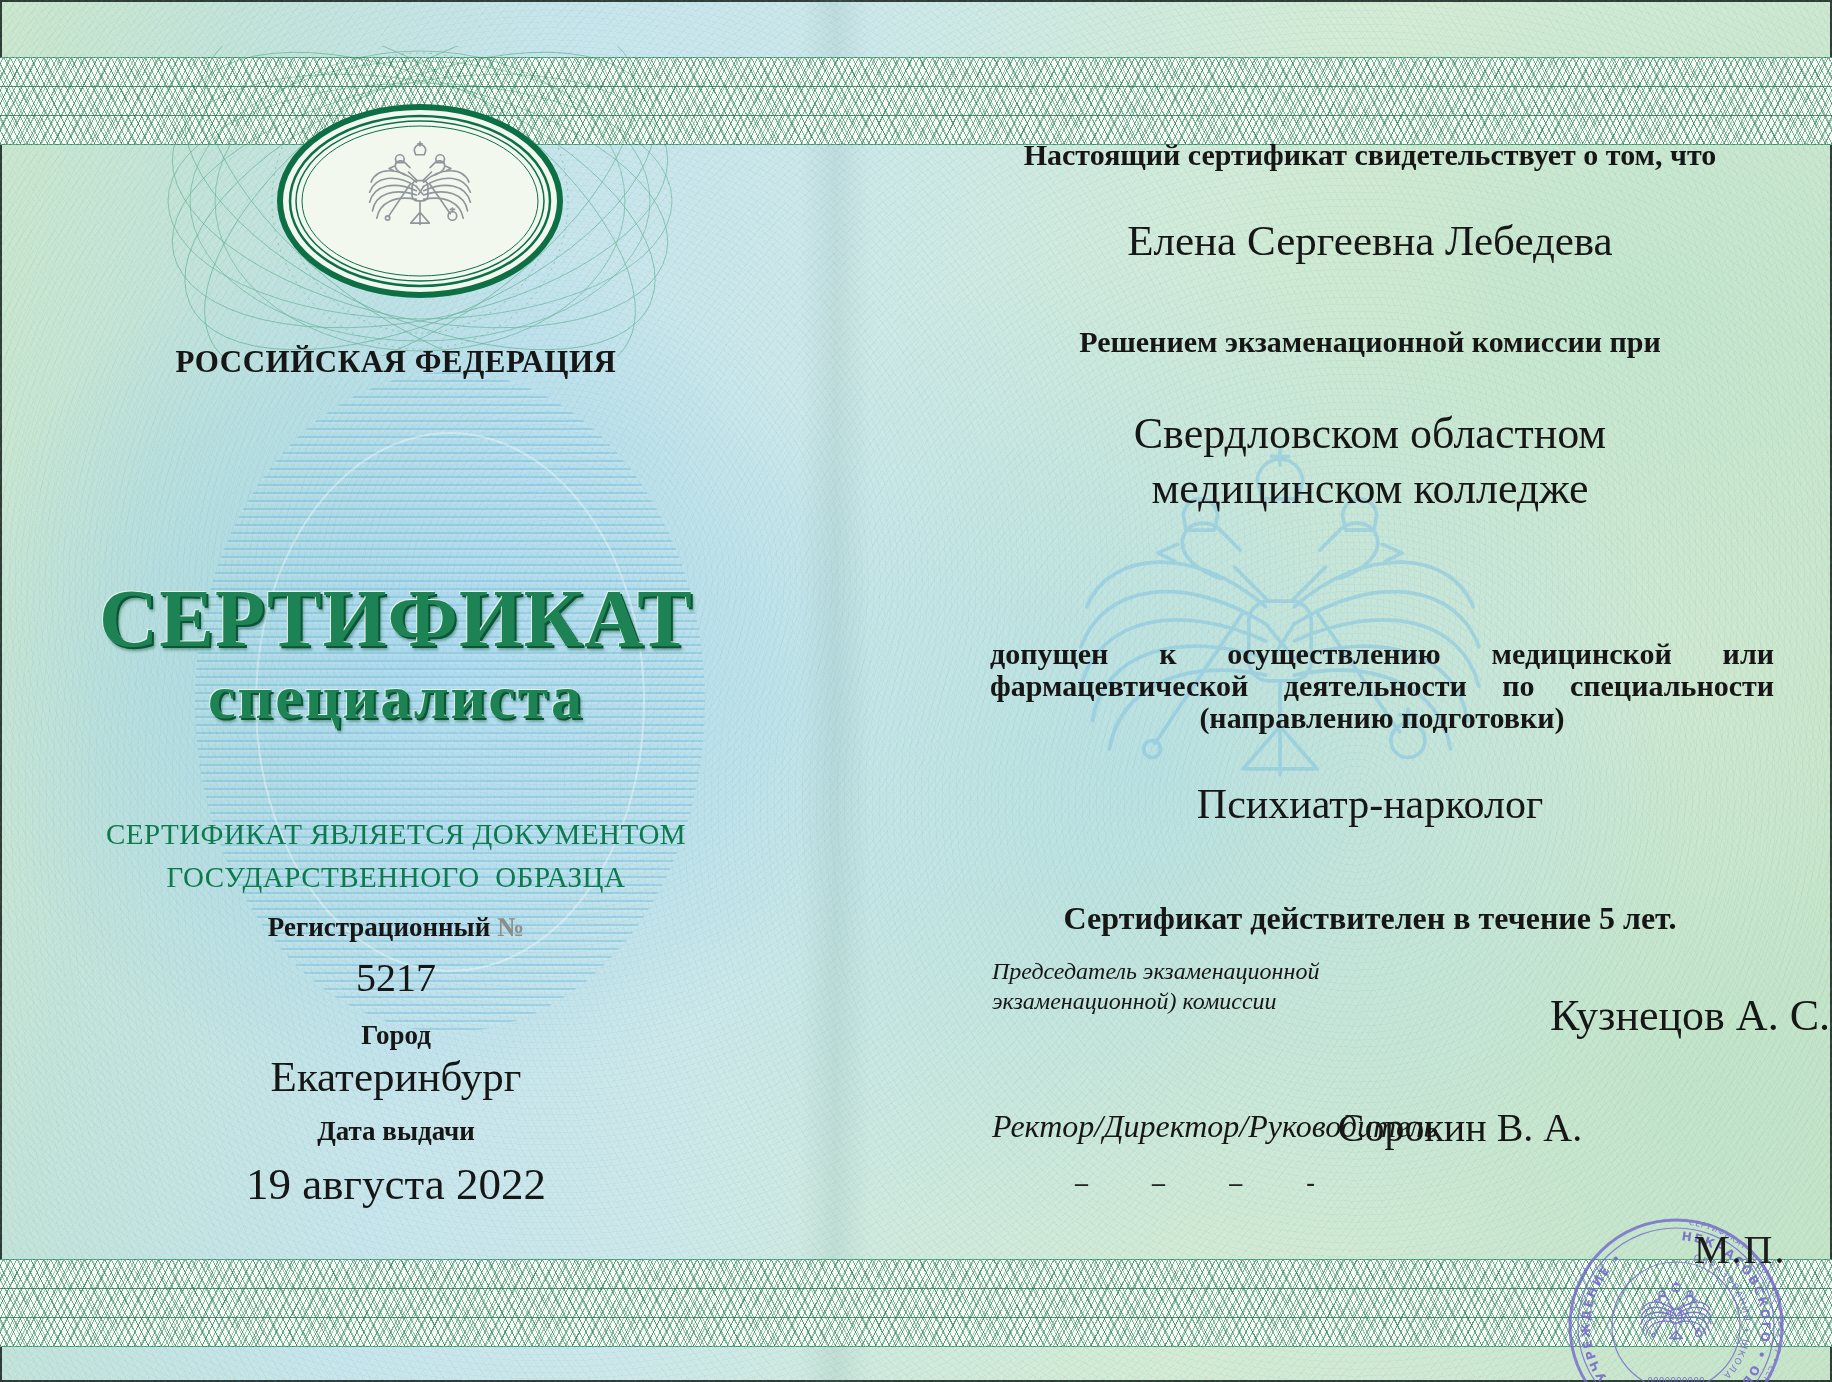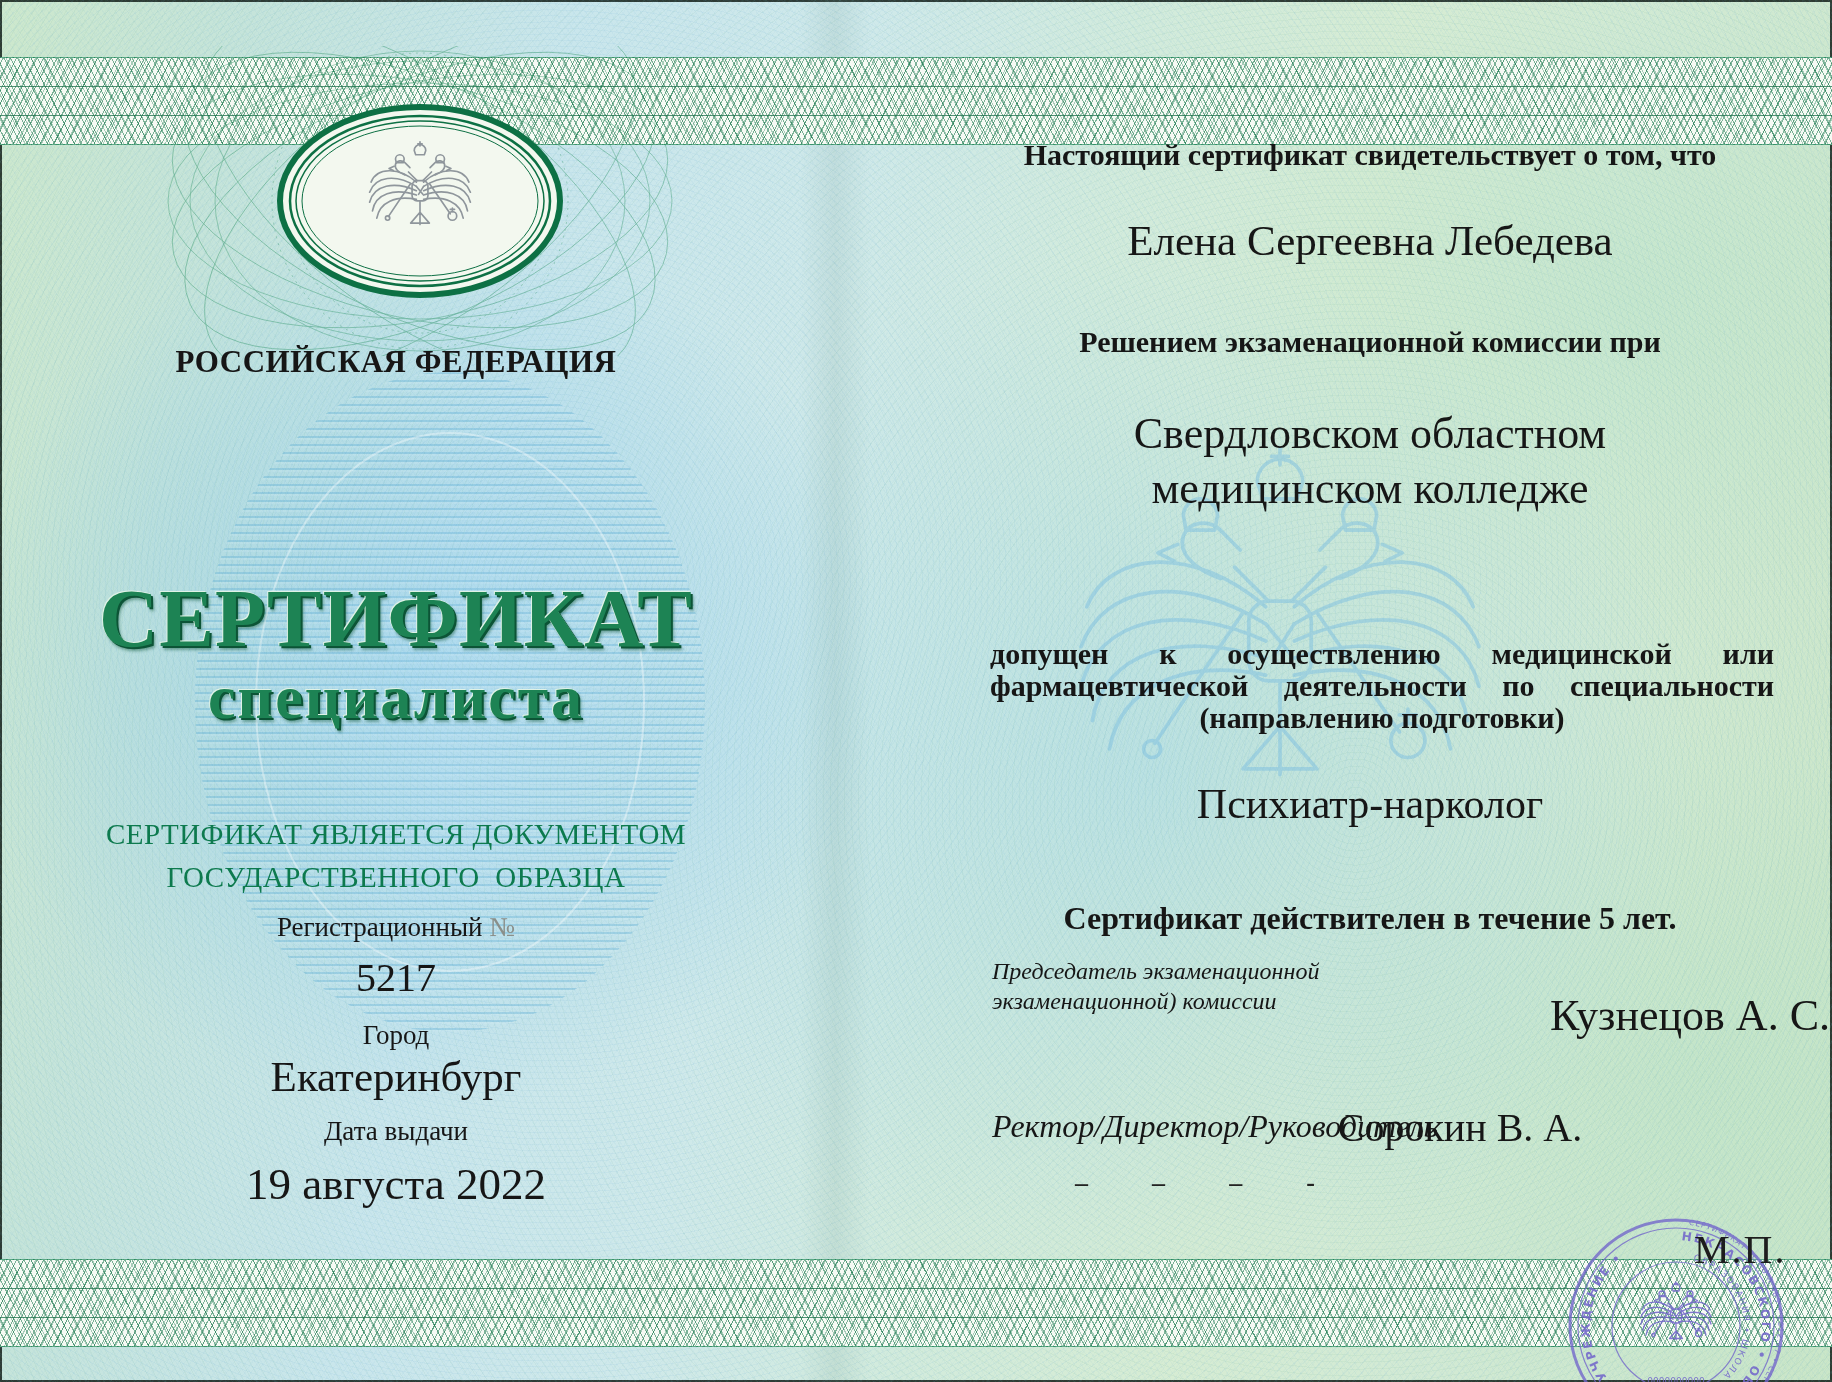--- a/index.html
+++ b/index.html
@@ -61,21 +61,21 @@
   .rcol{position:absolute;left:950px;top:0;width:840px;text-align:center;}
   .abs{position:absolute;left:0;right:0;}
 
   .country{top:344px;font-size:31px;font-weight:700;letter-spacing:.5px;}
   .cert-title{top:572px;font-size:82px;font-weight:700;color:#1d8354;letter-spacing:1px;
      text-shadow:-1px -1px 0 #dff2e6, 2px 2px 0 #0c5436, 3px 4px 3px rgba(12,84,54,.45);}
   .cert-sub{top:662px;font-size:62px;font-weight:700;color:#1d8354;letter-spacing:2px;
      text-shadow:-1px -1px 0 #dff2e6, 2px 2px 0 #0c5436, 3px 4px 3px rgba(12,84,54,.45);}
   .doc-state{color:#0d7a4e;font-size:29px;letter-spacing:.5px;}
   .doc1{top:818px;} .doc2{top:861px;word-spacing:8px;}
-  .lbl{font-weight:400;font-size:27px;}
+  .lbl{font-weight:700;font-size:27px;}
   .reg-lbl{top:912px;} .reg-num{top:954px;font-size:40px;}
   .city-lbl{top:1020px;} .city{top:1052px;font-size:43px;}
   .date-lbl{top:1116px;} .date{top:1158px;font-size:45px;}
   .no-sign{color:#8a8f8a;}
 
   .lead{top:138px;font-size:30px;font-weight:700;}
   .holder{top:216px;font-size:43px;}
   .decision{top:325px;font-size:30px;font-weight:700;}
   .inst1{top:408px;font-size:44px;}
   .inst2{top:463px;font-size:44px;}

